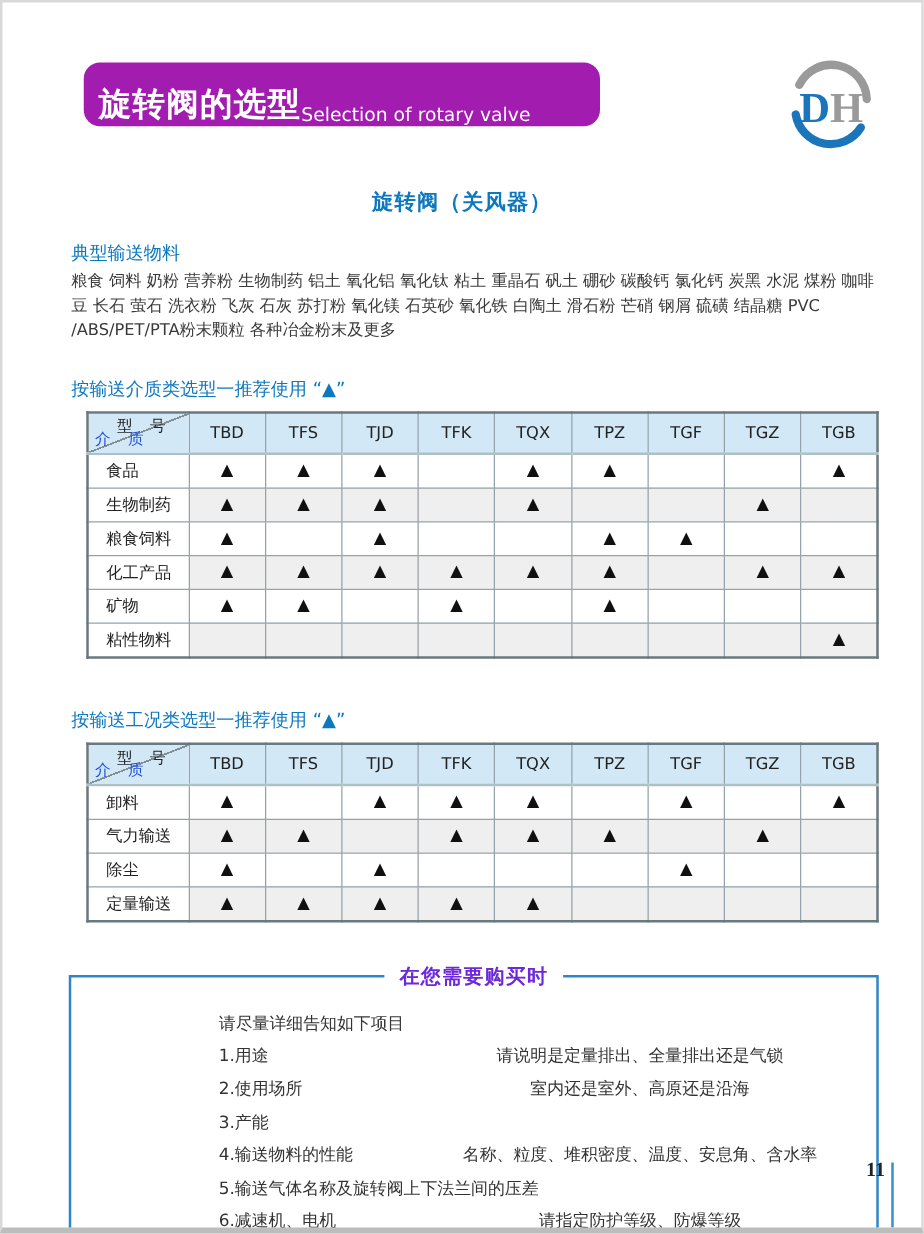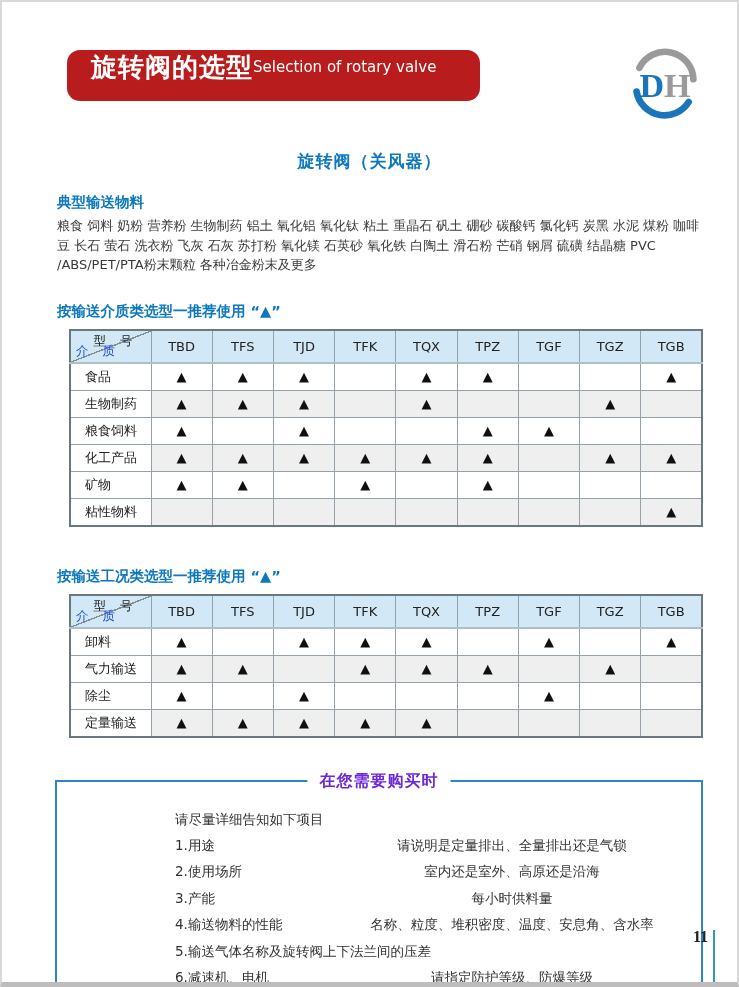--- a/index.html
+++ b/index.html
@@ -13,43 +13,43 @@
     font-family:"DejaVu Sans","Liberation Sans",sans-serif;
     color:#333;
     overflow:hidden;
   }
   
   .header-row{
     display:flex;align-items:flex-start;
     margin:48px 34px 0 65px;
   }
   .banner{
-    background:#b91c1c;
+    background:#a21caf;
     border-radius:13px;
     width:413px;height:51px;
-    display:flex;align-items:flex-start;
-    padding-left:24px;box-sizing:border-box;
+    display:flex;align-items:flex-end;
+    padding-left:12px;box-sizing:border-box;
   }
   .banner .zh{
     color:#fff;font-size:26px;font-weight:bold;letter-spacing:1px;
   }
   .banner .en{
     color:#fff;font-size:15px;margin-top:8px;
   }
   .logo{margin-left:auto;margin-top:-2px;}
   
   .page-title{
     text-align:center;
     color:#0d78be;font-size:17px;font-weight:bold;
     margin-top:26px;letter-spacing:1px;
   }
   
   .content{padding:0 38px 0 55px;}
   .sec-heading{
-    color:#0d78be;font-size:14.5px;font-weight:bold;
+    color:#0d78be;font-size:14.5px;font-weight:normal;
     margin:0 0 4px 0;
   }
   .materials{margin-top:20px;}
   .materials p{
     margin:4px 0 0 0;
     font-size:13px;line-height:19.5px;color:#3a3a3a;
     width:652px;
   }
   .tbl-heading1{margin-top:27px;}
   .tbl-heading2{margin-top:40px;}
@@ -348,21 +348,20 @@
           <div class="item">
             <div class="lbl">1.用途</div>
             <div class="det">请说明是定量排出、全量排出还是气锁</div>
           </div>
           <div class="item">
             <div class="lbl">2.使用场所</div>
             <div class="det">室内还是室外、高原还是沿海</div>
           </div>
           <div class="item">
             <div class="lbl">3.产能</div>
-            <div class="det">每小时供料量</div>
           </div>
           <div class="item">
             <div class="lbl">4.输送物料的性能</div>
             <div class="det">名称、粒度、堆积密度、温度、安息角、含水率</div>
           </div>
           <div class="item">
             <div class="lbl wide">5.输送气体名称及旋转阀上下法兰间的压差</div>
           </div>
           <div class="item">
             <div class="lbl">6.减速机、电机</div>

